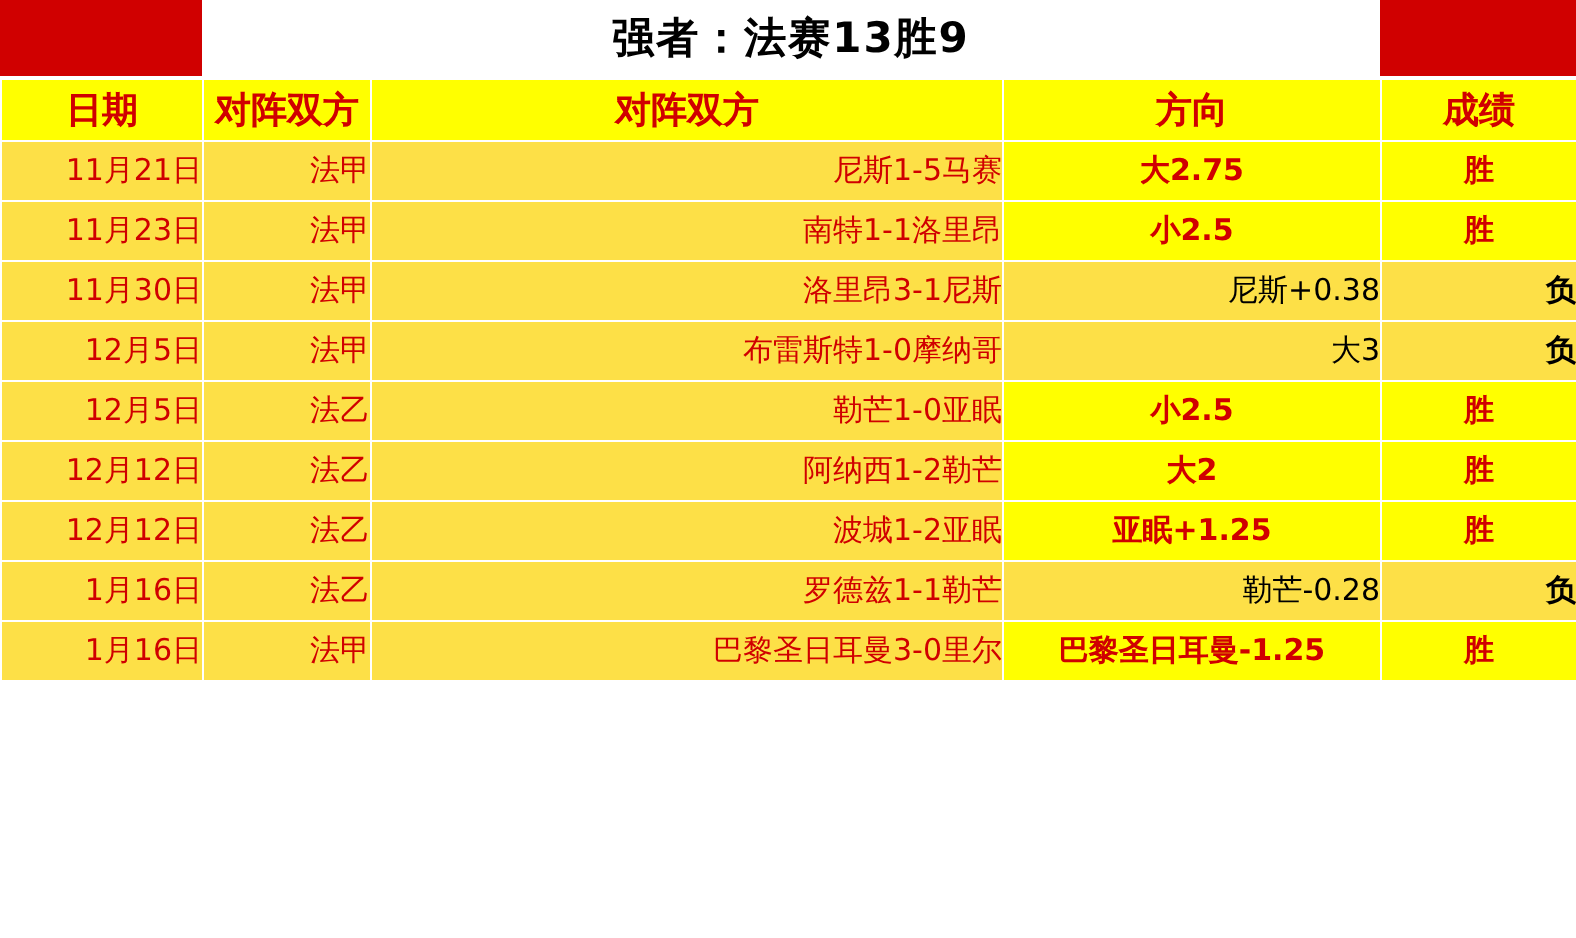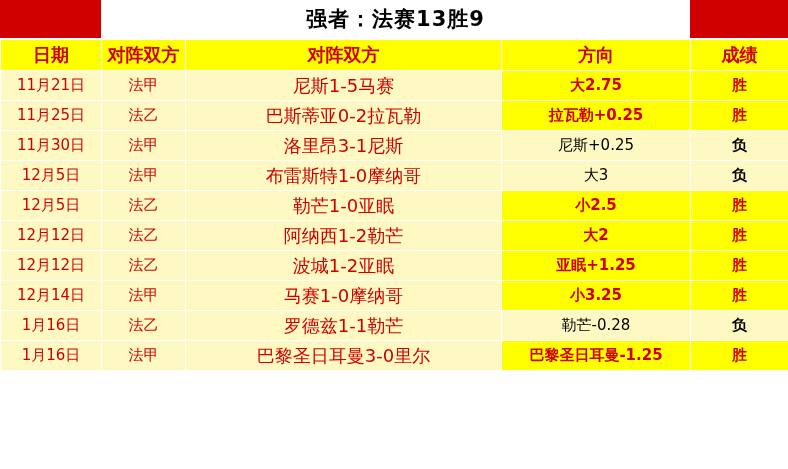--- a/index.html
+++ b/index.html
@@ -68,26 +68,26 @@
   }
   thead th {
     background: #ffff00;
     color: #d00000;
     font-weight: bold;
     font-size: 18px;
     height: 30px;
   }
   
   td.bg-yellow { background: #ffff00; }
-  td.bg-white  { background: #fef9c3; }
+  td.bg-white  { background: #fde047; text-align: right; }
   
   .t-red   { color: #d00000; }
   .t-black { color: #000000; }
   .bold    { font-weight: bold; }
-  td.match { font-size: 18px; }
+  td.match { font-size: 15px; }
   td.dir   { font-size: 15px; }
   td.res   { font-weight: bold; font-size: 15px; }
 </style>
 </head>
 <body>
 
 <div class="sheet">
 
   <div class="title-bar">
     <div class="title-left"></div>
@@ -114,31 +114,31 @@
     </thead>
     <tbody id="tbody">
         <tr>
           <td class="bg-white t-red">11月21日</td>
           <td class="bg-white t-red">法甲</td>
           <td class="match bg-white t-red">尼斯1-5马赛</td>
           <td class="dir bg-yellow t-red bold">大2.75</td>
           <td class="res bg-yellow t-red">胜</td>
         </tr>
         <tr>
-          <td class="bg-white t-red">11月25日</td>
-          <td class="bg-white t-red">法乙</td>
-          <td class="match bg-white t-red">巴斯蒂亚0-2拉瓦勒</td>
-          <td class="dir bg-yellow t-red bold">拉瓦勒+0.25</td>
+          <td class="bg-white t-red">11月23日</td>
+          <td class="bg-white t-red">法甲</td>
+          <td class="match bg-white t-red">南特1-1洛里昂</td>
+          <td class="dir bg-yellow t-red bold">小2.5</td>
           <td class="res bg-yellow t-red">胜</td>
         </tr>
         <tr>
           <td class="bg-white t-red">11月30日</td>
           <td class="bg-white t-red">法甲</td>
           <td class="match bg-white t-red">洛里昂3-1尼斯</td>
-          <td class="dir bg-white t-black">尼斯+0.25</td>
+          <td class="dir bg-white t-black">尼斯+0.38</td>
           <td class="res bg-white t-black">负</td>
         </tr>
         <tr>
           <td class="bg-white t-red">12月5日</td>
           <td class="bg-white t-red">法甲</td>
           <td class="match bg-white t-red">布雷斯特1-0摩纳哥</td>
           <td class="dir bg-white t-black">大3</td>
           <td class="res bg-white t-black">负</td>
         </tr>
         <tr>
@@ -156,27 +156,20 @@
           <td class="res bg-yellow t-red">胜</td>
         </tr>
         <tr>
           <td class="bg-white t-red">12月12日</td>
           <td class="bg-white t-red">法乙</td>
           <td class="match bg-white t-red">波城1-2亚眠</td>
           <td class="dir bg-yellow t-red bold">亚眠+1.25</td>
           <td class="res bg-yellow t-red">胜</td>
         </tr>
         <tr>
-          <td class="bg-white t-red">12月14日</td>
-          <td class="bg-white t-red">法甲</td>
-          <td class="match bg-white t-red">马赛1-0摩纳哥</td>
-          <td class="dir bg-yellow t-red bold">小3.25</td>
-          <td class="res bg-yellow t-red">胜</td>
-        </tr>
-        <tr>
           <td class="bg-white t-red">1月16日</td>
           <td class="bg-white t-red">法乙</td>
           <td class="match bg-white t-red">罗德兹1-1勒芒</td>
           <td class="dir bg-white t-black">勒芒-0.28</td>
           <td class="res bg-white t-black">负</td>
         </tr>
         <tr>
           <td class="bg-white t-red">1月16日</td>
           <td class="bg-white t-red">法甲</td>
           <td class="match bg-white t-red">巴黎圣日耳曼3-0里尔</td>

